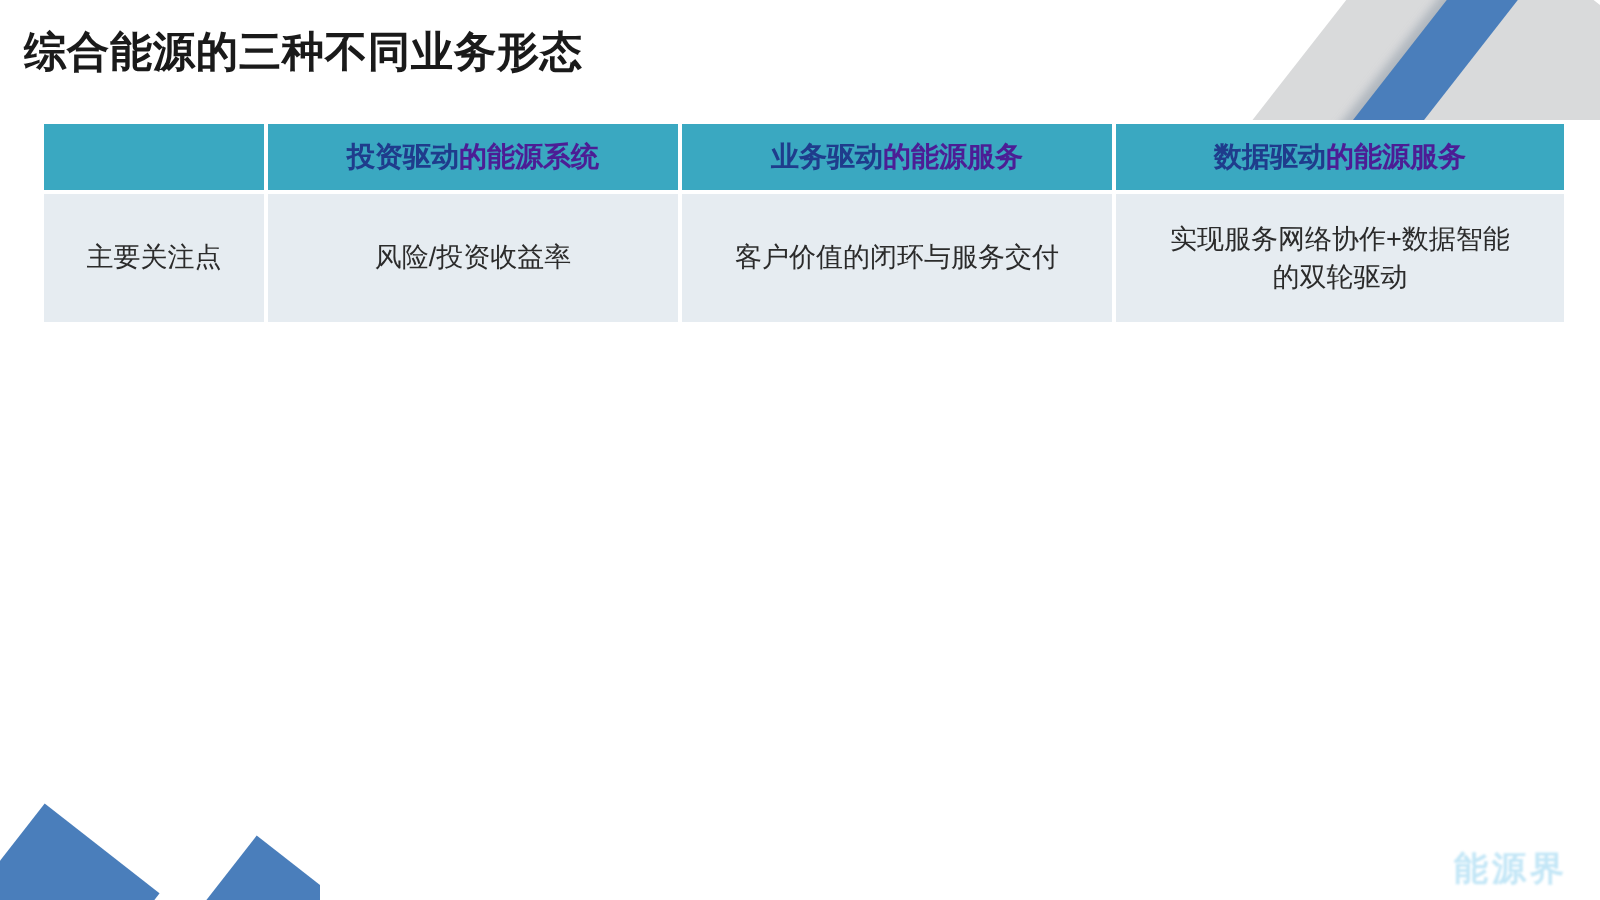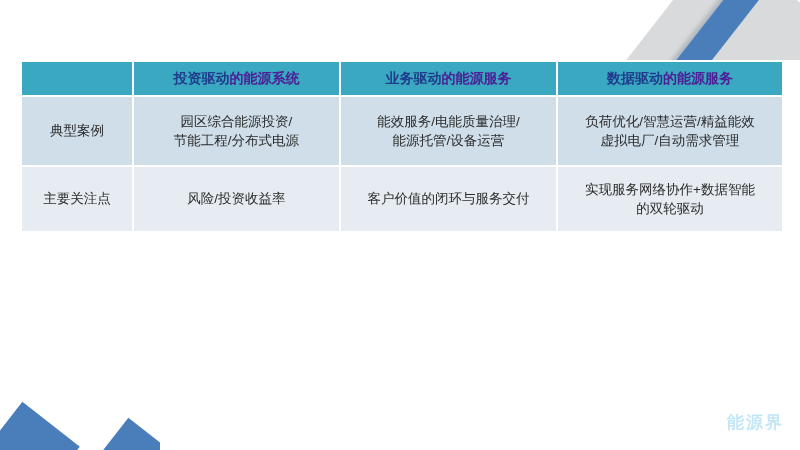--- a/index.html
+++ b/index.html
@@ -36,21 +36,21 @@
   .deco-bl .white2{
     position:absolute;left:10px;bottom:-86px;width:26px;height:150px;background:#ffffff;
     transform:rotate(38deg);transform-origin:bottom left;
   }
   .deco-bl .blue3{
     position:absolute;left:36px;bottom:-86px;width:120px;height:150px;background:#4a7ebb;
     transform:rotate(38deg);transform-origin:bottom left;
   }
 
   .watermark{
-    position:absolute;right:16px;bottom:16px;
+    position:absolute;right:16px;bottom:4px;
     font-size:17px;font-weight:bold;letter-spacing:2px;
     color:#2aa7e0;opacity:.28;filter:blur(.6px);
     font-family:"Liberation Sans",sans-serif;
     user-select:none;
   }
 
   
   .title{
     position:absolute;left:12px;top:12px;
     font-size:21px;font-weight:bold;color:#1a1a1a;
@@ -111,20 +111,21 @@
 <body>
 
 <div class="slide">
 
   <div class="deco-tr">
     <div class="band gray"></div>
     <div class="band shadow"></div>
     <div class="band blue"></div>
   </div>
 
+  <div class="title">综合能源的三种不同业务形态</div>
   <div class="title-rule"></div>
 
   <div class="table-wrap">
     <table class="biztable">
       <colgroup>
         <col class="c1">
           <col class="c2">
           <col class="c3">
           <col class="c4">
       </colgroup>
@@ -136,29 +137,20 @@
           </th>
           <th class="hd">
             <span class="hd-accent">业务驱动</span><span class="hd-rest">的能源服务</span>
           </th>
           <th class="hd">
             <span class="hd-accent">数据驱动</span><span class="hd-rest">的能源服务</span>
           </th>
         </tr>
       </thead>
       <tbody>
-        <tr class="band-a r1">
-          <td class="cell label">典型案例</td>
-          <td class="cell">园区综合能源投资/
-节能工程/分布式电源</td>
-          <td class="cell">能效服务/电能质量治理/
-能源托管/设备运营</td>
-          <td class="cell">负荷优化/智慧运营/精益能效
-虚拟电厂/自动需求管理</td>
-        </tr>
         <tr class="band-b r2">
           <td class="cell label">主要关注点</td>
           <td class="cell">风险/投资收益率</td>
           <td class="cell">客户价值的闭环与服务交付</td>
           <td class="cell">实现服务网络协作+数据智能
 的双轮驱动</td>
         </tr>
       </tbody>
     </table>
   </div>

